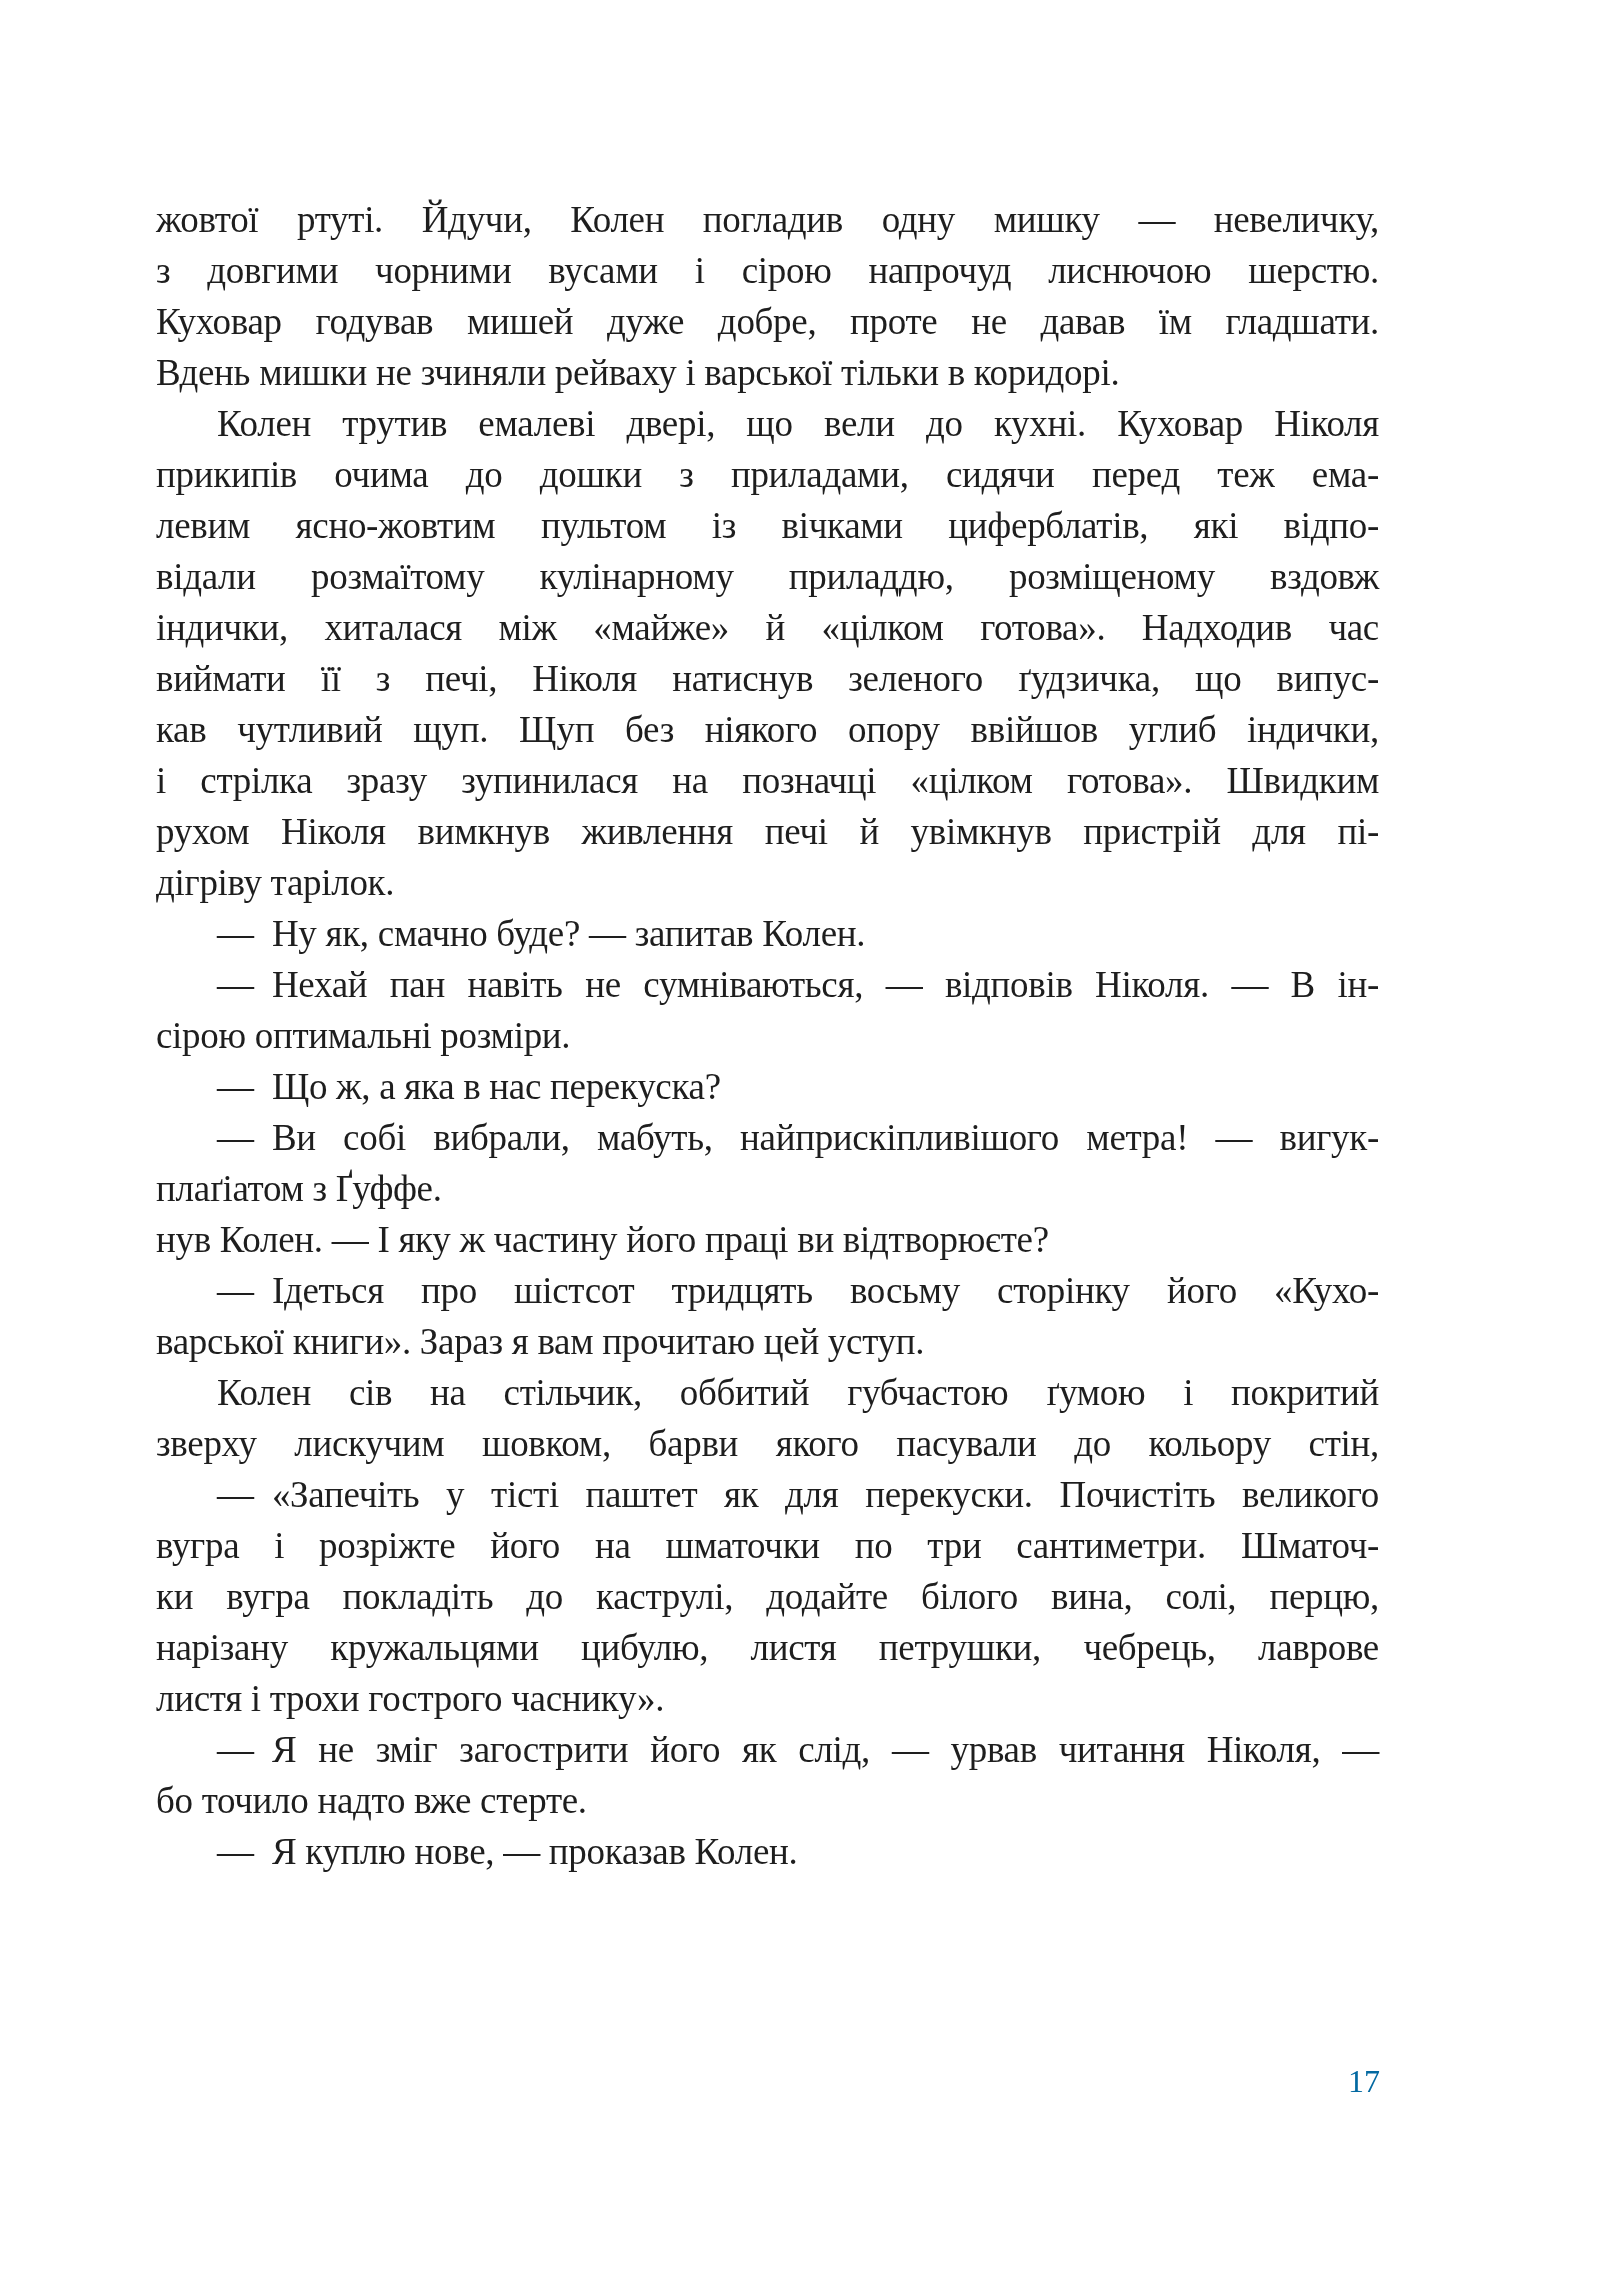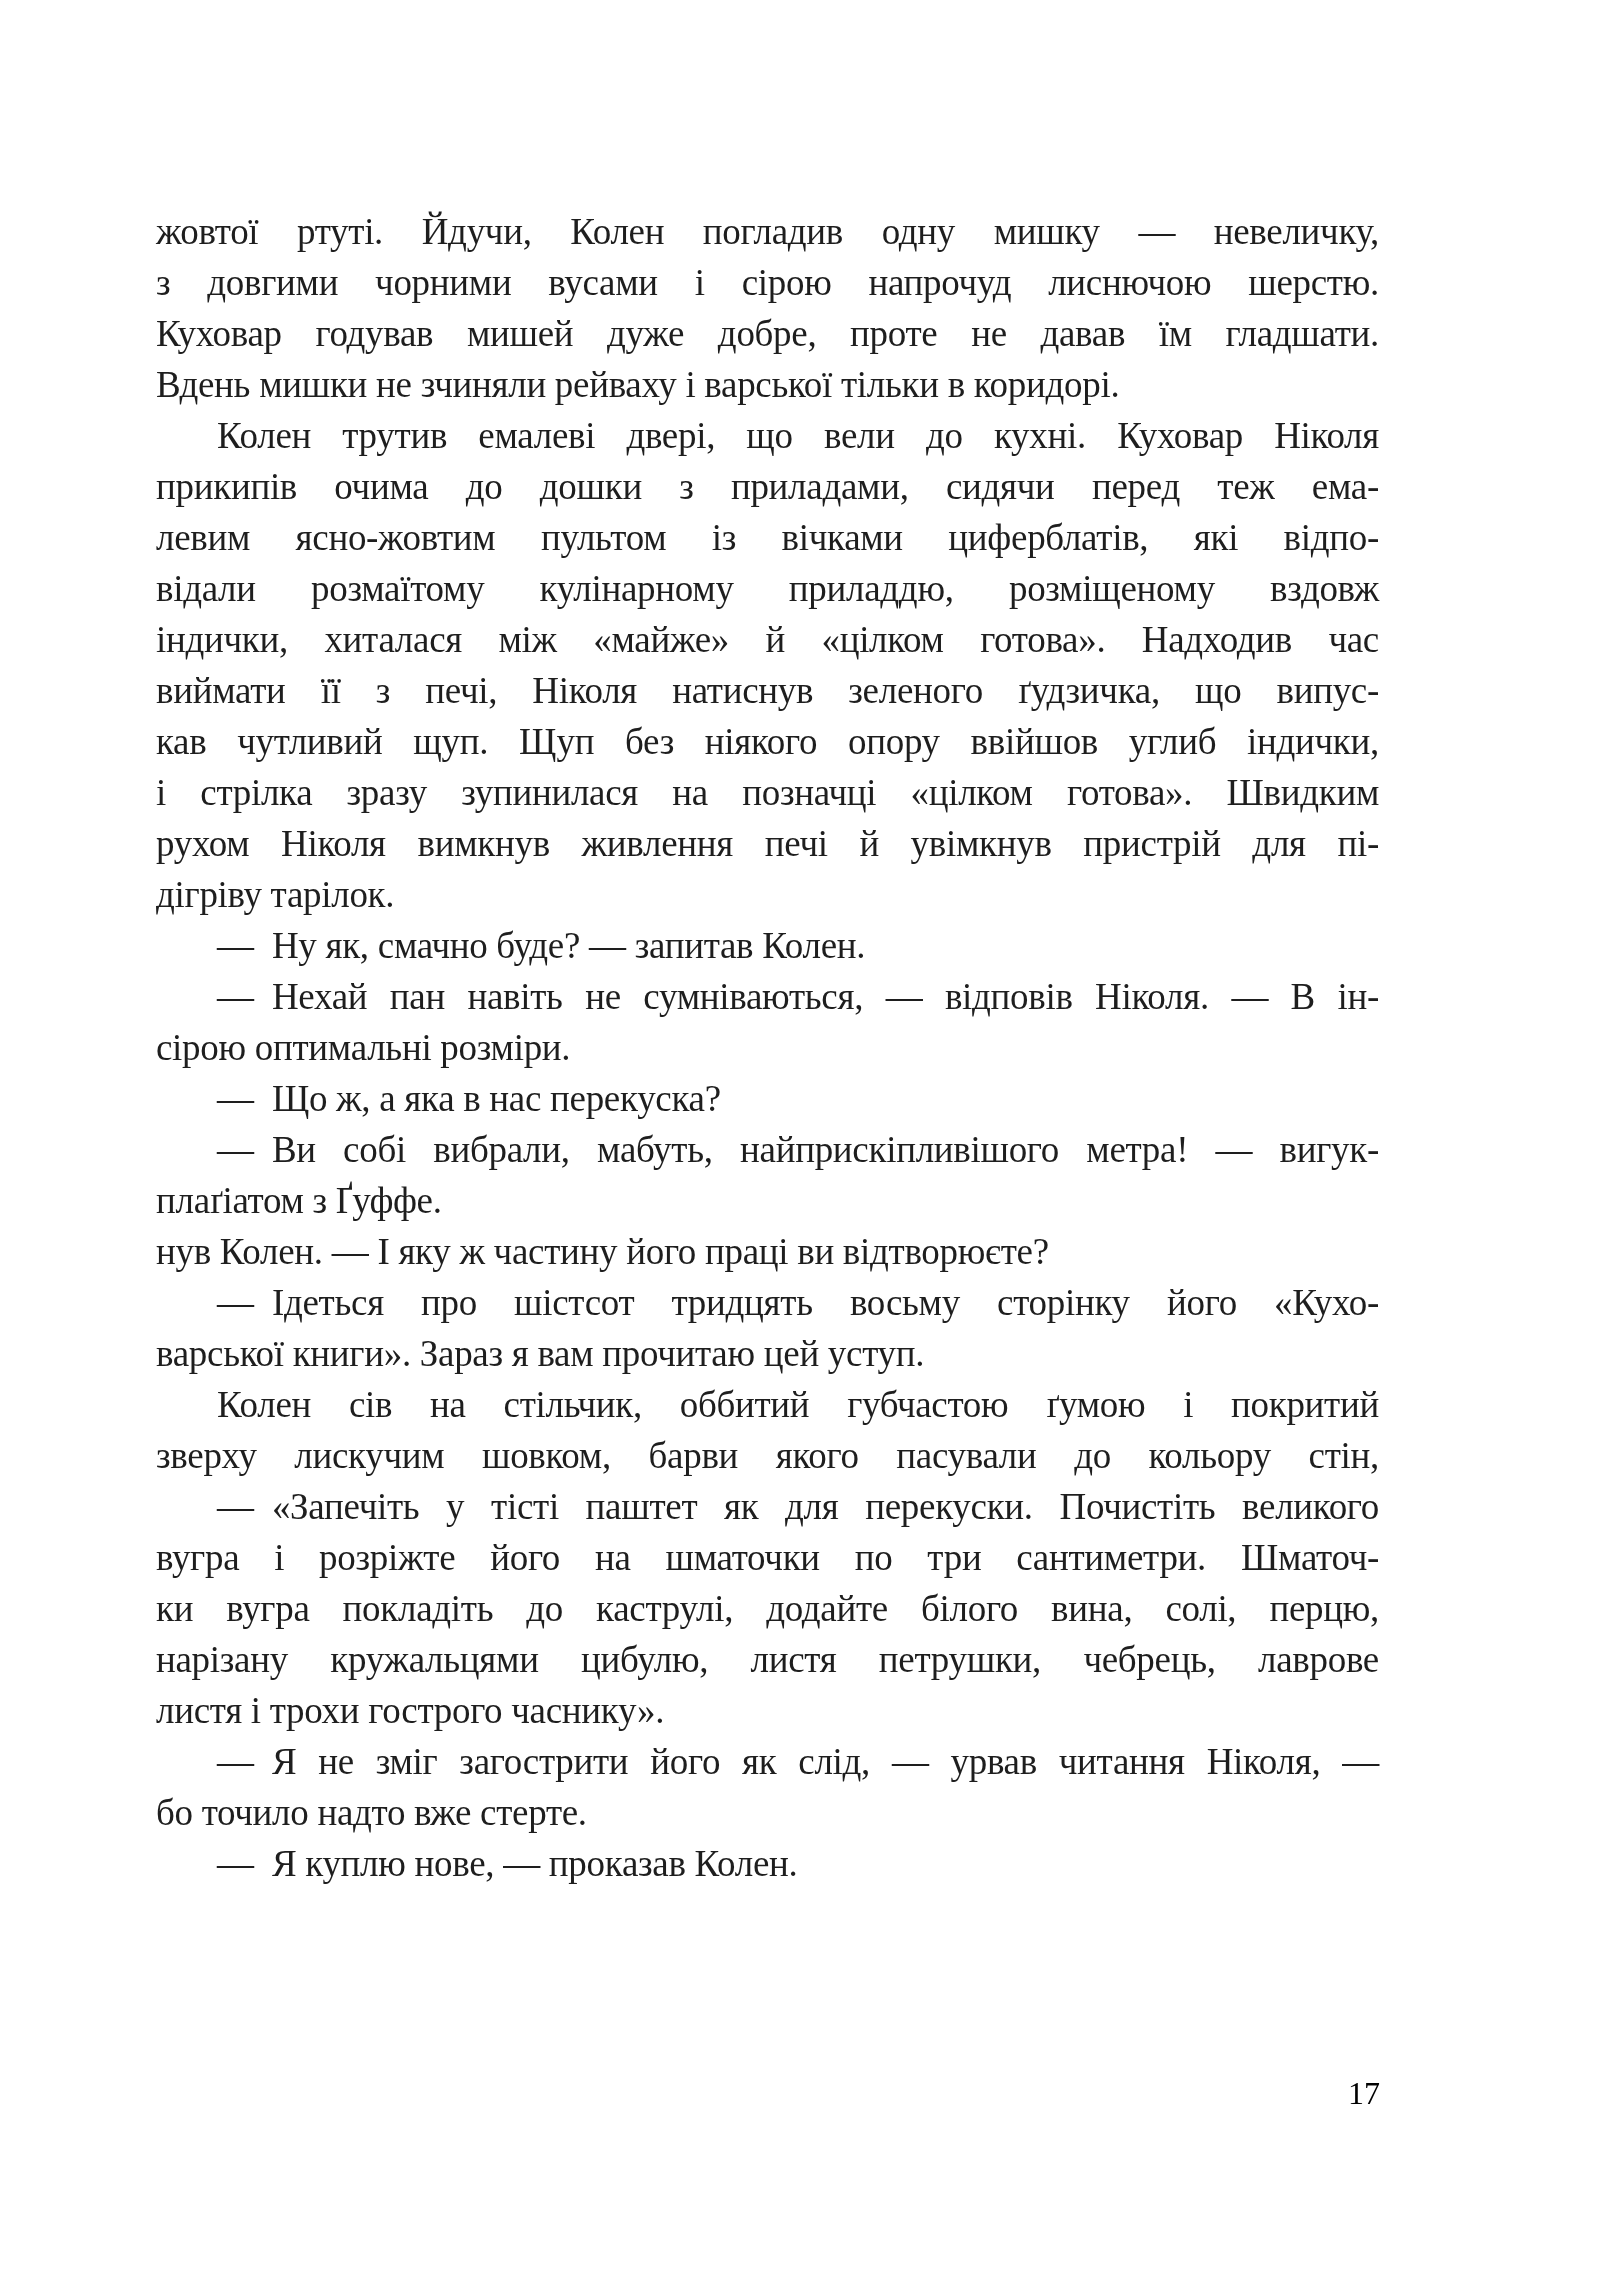--- a/index.html
+++ b/index.html
@@ -9,21 +9,21 @@
   }
   body {
     width: 1623px;
     height: 2273px;
     position: relative;
     overflow: hidden;
     font-family: "Liberation Serif", "DejaVu Serif", serif;
   }
   .page {
     position: absolute;
-    left: 0; top: 12px;
+    left: 0; top: 0;
     width: 1623px;
     height: 1634px;
     background: #ffffff;
   }
   .page-text {
     position: absolute;
     left: 156px;
     top: 194px;
     width: 1223px;
     color: #1e1e1e;
@@ -87,15 +87,15 @@
       <div class="line">зверху лискучим шовком, барви якого пасували до кольору стін,</div>
       <div class="line indent">— «Запечіть у тісті паштет як для перекуски. Почистіть великого</div>
       <div class="line">вугра і розріжте його на шматочки по три сантиметри. Шматоч-</div>
       <div class="line">ки вугра покладіть до каструлі, додайте білого вина, солі, перцю,</div>
       <div class="line">нарізану кружальцями цибулю, листя петрушки, чебрець, лаврове</div>
       <div class="line last">листя і трохи гострого часнику».</div>
       <div class="line indent">— Я не зміг загострити його як слід, — урвав читання Ніколя, —</div>
       <div class="line last">бо точило надто вже стерте.</div>
       <div class="line indent last">— Я куплю нове, — проказав Колен.</div>
     </div>
-  <div class="page-number" style="color: #000000;">17</div>
+  <div class="page-number" style="color: #0369a1;">17</div>
 </div>
 
 
 </body></html>

